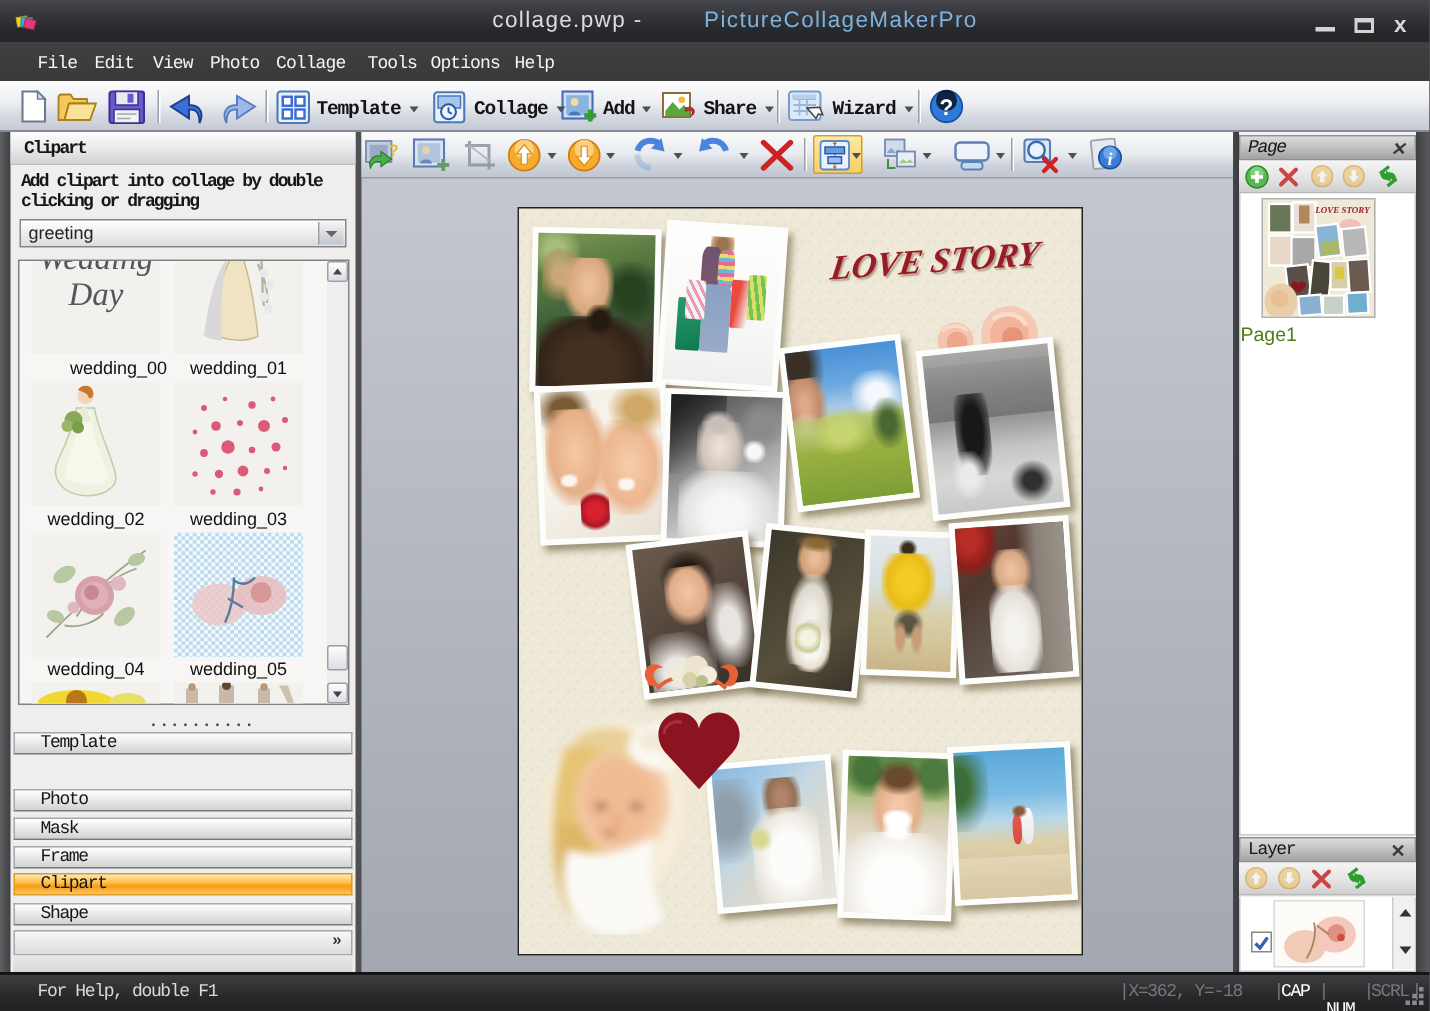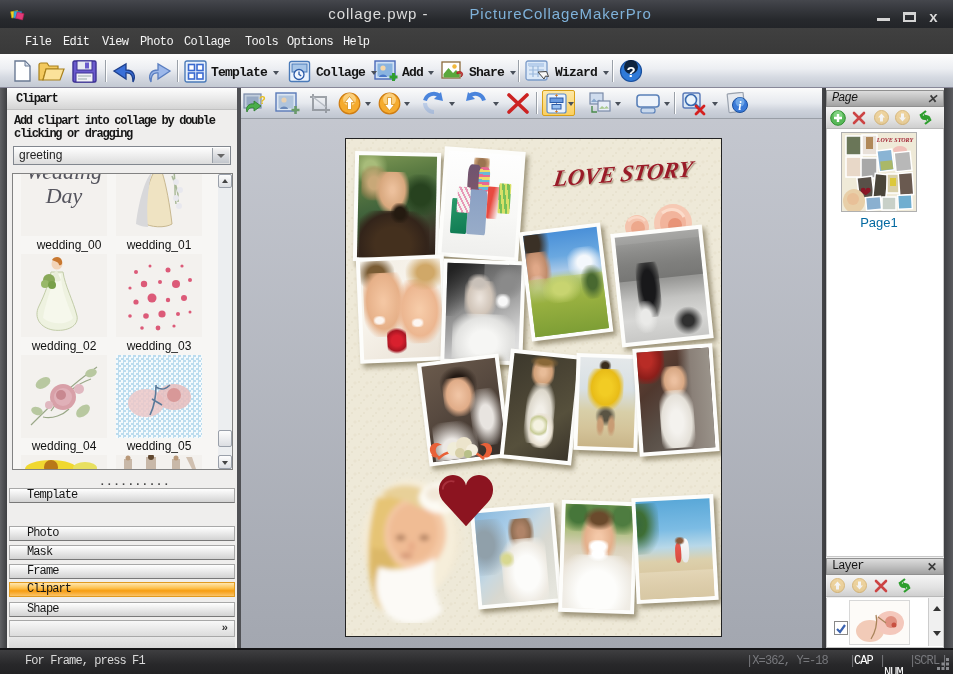--- a/index.html
+++ b/index.html
@@ -175,21 +175,21 @@
       <svg width="86" height="62" viewBox="0 0 86 62">
           <path d="M38 -2c-6 10-10 30-12 50 8 6 24 6 30 2-2-18-6-40-10-52z" fill="#efe3c2" stroke="#c8b890" stroke-width="1"></path>
           <path d="M36 -2c-8 8-14 34-16 52 4 2 8 3 12 3C30 35 32 12 36 -2z" fill="#d8d8da"></path>
           <path d="M56 2c4 10 7 16 6 26m-4-30c2 14 0 20 2 32" stroke="#a8b898" stroke-width="1.5" fill="none"></path>
           <circle cx="60" cy="8" r="3" fill="#e8e8ee"></circle>
           <circle cx="64" cy="16" r="3" fill="#e8e8ee"></circle>
           <circle cx="60" cy="24" r="3" fill="#e8e8ee"></circle>
           <circle cx="63" cy="32" r="3" fill="#e8e8ee"></circle>
         </svg>
     </div>
-    <div class="clbl" style="left:6px;top:64px;">wedding_00</div>
+    <div class="clbl" style="left:16px;top:64px;">wedding_00</div>
     <div class="clbl" style="left:96px;top:64px;">wedding_01</div>
     <div class="cell" style="left:8px;top:80px;width:86px;height:83px;">
       <svg width="86" height="83" viewBox="0 0 86 83">
           <path d="M30 18c-2 10-6 22-12 34-6 12 2 22 14 24 14 2 26-4 24-14-4-16-12-30-14-44z" fill="#eef2e0" stroke="#c2cca8" stroke-width="1"></path>
           <path d="M34 20c-4 16-10 30-12 44 10 8 26 6 30 0-6-16-12-28-12-44z" fill="#f6f8ec"></path>
           <circle cx="36" cy="10" r="5.5" fill="#f2d4b8"></circle>
           <path d="M31 6c2-4 9-4 10 1 1 4-2 5-3 4 0-3-5-4-7-5z" fill="#c87830"></path>
           <path d="M36 16c-3 2-5 6-6 10 3 2 8 2 10 0-2-4-3-7-4-10z" fill="#e8ecd8"></path>
           <circle cx="28" cy="26" r="6" fill="#88a858"></circle>
           <circle cx="24" cy="30" r="4" fill="#98b868"></circle>
@@ -604,21 +604,21 @@
           <rect x="48" y="45" width="6" height="8" fill="#dcc83c"></rect>
         <rect x="57" y="40" width="14" height="22" fill="#6a5a50" stroke="#fff" stroke-width="1.5" transform="rotate(-4 64 51)"></rect>
         <path d="M20 60a4.5 4.5 0 019 0a4.5 4.5 0 019 0q0 4-9 9q-9-5-9-9z" fill="#8a1525" transform="scale(0.55) translate(14 44)"></path>
         <ellipse cx="12" cy="68" rx="11" ry="12" fill="#e8cfa8"></ellipse>
           <circle cx="11" cy="66" r="6" fill="#e8c098"></circle>
         <rect x="24" y="64" width="15" height="13" fill="#8ab0d0" stroke="#fff" stroke-width="1.5" transform="rotate(-5 31 70)"></rect>
         <rect x="40" y="64" width="14" height="13" fill="#c8d0c8" stroke="#fff" stroke-width="1.5"></rect>
         <rect x="56" y="62" width="14" height="14" fill="#70aed0" stroke="#fff" stroke-width="1.5" transform="rotate(-3 63 69)"></rect>
       </svg>
     </div>
-    <div class="abs" style="left:0;top:86px;width:104px;text-align:center;font-family:'Liberation Sans',sans-serif;font-size:13px;color:#0369a1;">Page1</div>
+    <div class="abs" style="left:0;top:86px;width:104px;text-align:left;font-family:'Liberation Sans',sans-serif;font-size:13px;color:#4d7c0f;">Page1</div>
   </div>
   <div class="rphead bmp" style="top:470px;">Layer<span class="rpx">✕</span></div>
   <div class="rptool" style="top:487px;">
     <svg class="abs" style="left:4px;top:3px;opacity:0.55;" width="15" height="15" viewBox="0 0 15 15">
         <circle cx="7.5" cy="7.5" r="7" fill="#f0c060" stroke="#c89028"></circle>
         <path d="M7.5 3.5l3.5 4h-2v4h-3v-4h-2z" fill="#fff"></path>
       </svg>
     <svg class="abs" style="left:26px;top:3px;opacity:0.55;" width="15" height="15" viewBox="0 0 15 15">
         <circle cx="7.5" cy="7.5" r="7" fill="#f0c060" stroke="#c89028"></circle>
         <path d="M7.5 11.5l-3.5-4h2v-4h3v4h2z" fill="#fff"></path>
@@ -648,21 +648,21 @@
     </div>
     <div class="abs" style="left:101px;top:0;width:15px;height:48px;background:#f0f0f0;border-left:1px solid #ccc;">
       <span class="sarr" style="left:4px;top:8px;border-left:4px solid transparent;border-right:4px solid transparent;border-bottom:5px solid #333;"></span>
       <span class="sarr" style="left:4px;top:33px;border-left:4px solid transparent;border-right:4px solid transparent;border-top:5px solid #333;"></span>
     </div>
   </div>
 </div>
 <div class="abs" id="rightedge" style="left:944px;top:88px;width:9px;height:560px;background:linear-gradient(90deg,#3e3f42,#5a5b5f);"></div>
 
 <div class="abs" id="statusbar">
-  <span class="bmp2" style="left:25px;top:4px;">For Frame, press F1</span>
+  <span class="bmp2" style="left:25px;top:4px;">For Help, double F1</span>
   <span class="bmp2 dim" style="left:746px;top:4px;">|X=362, Y=-18</span>
   <span class="bmp2 dim" style="left:849px;top:4px;">|</span>
   <span class="bmp2" style="left:854px;top:4px;color:#fff;">CAP</span>
   <span class="bmp2 dim" style="left:879px;top:4px;">|</span>
   <span class="bmp2" style="left:884px;top:16px;color:#fff;">NUM</span>
   <span class="bmp2 dim" style="left:909px;top:4px;">|</span>
   <span class="bmp2 dim" style="left:914px;top:4px;">SCRL</span>
   <span class="bmp2 dim" style="left:941px;top:4px;">|</span>
   <svg class="abs" style="left:936px;top:7px;" width="14" height="14">
       <g fill="#8a8b8f">

